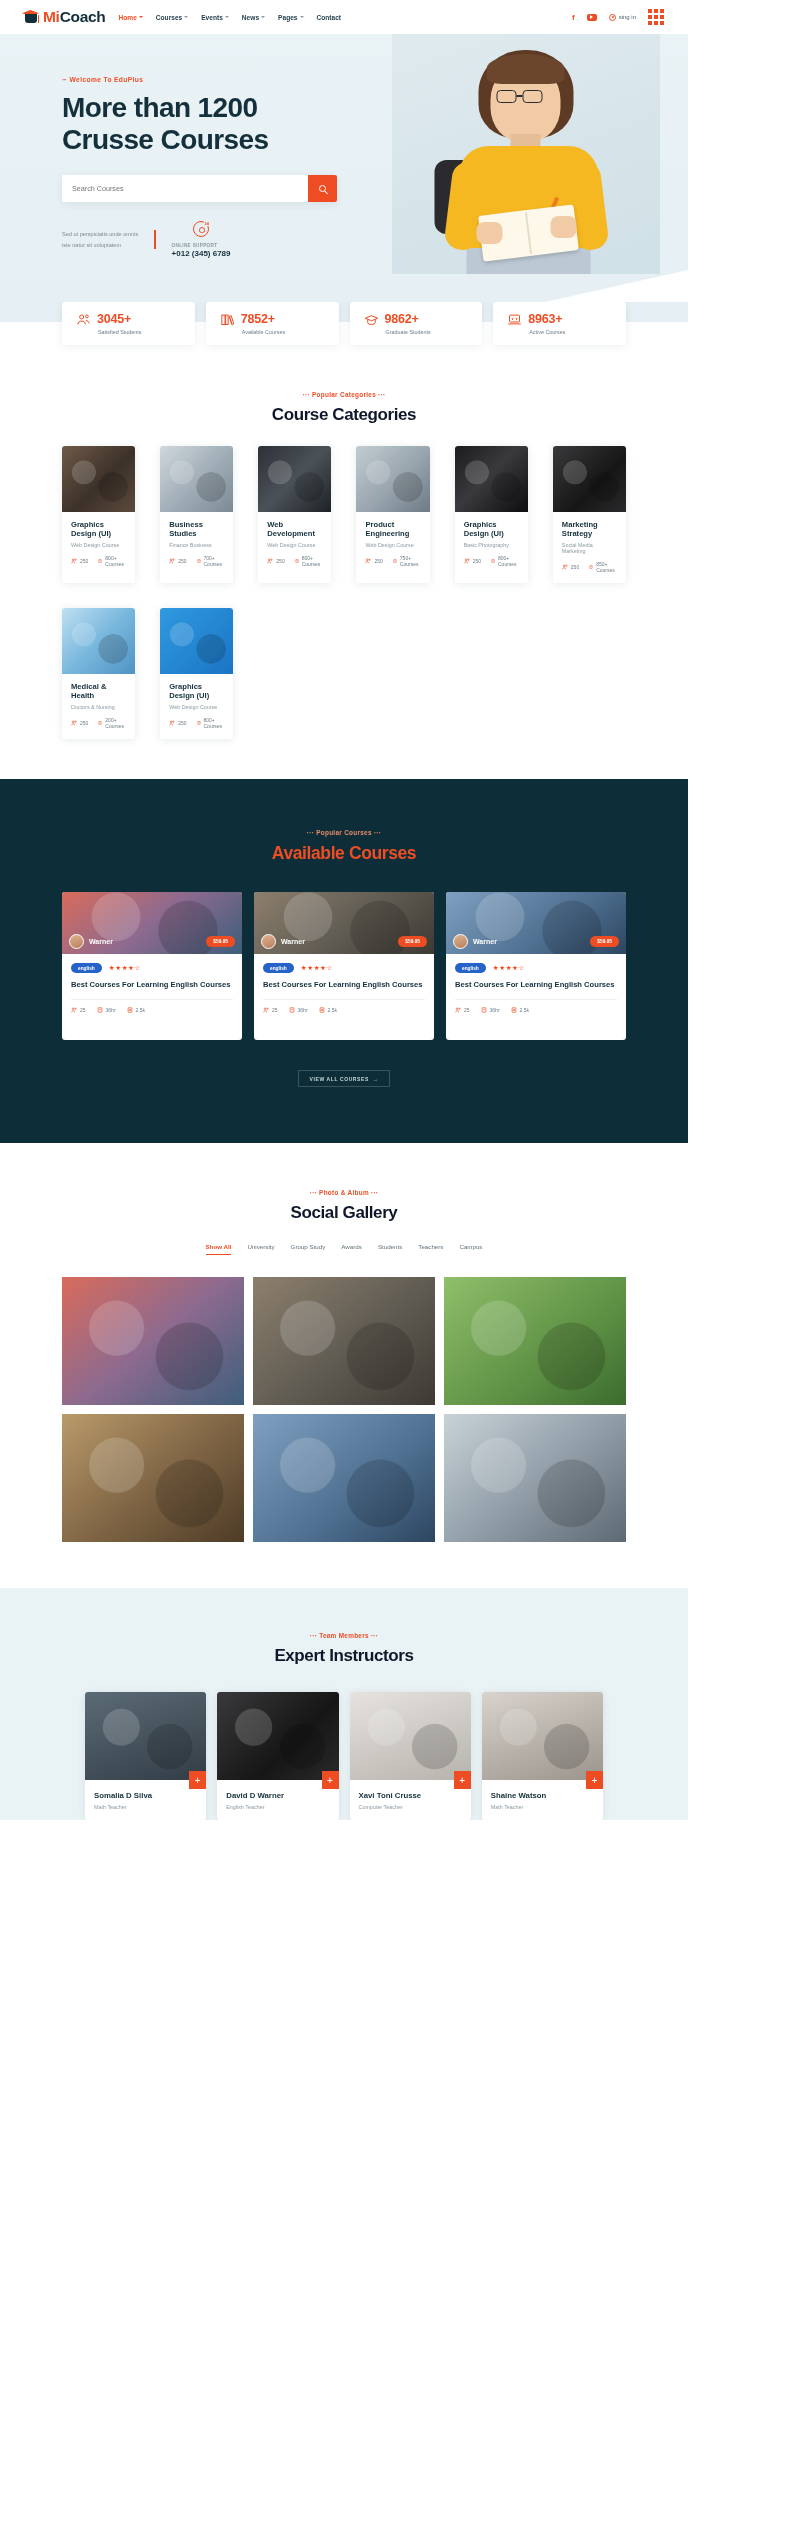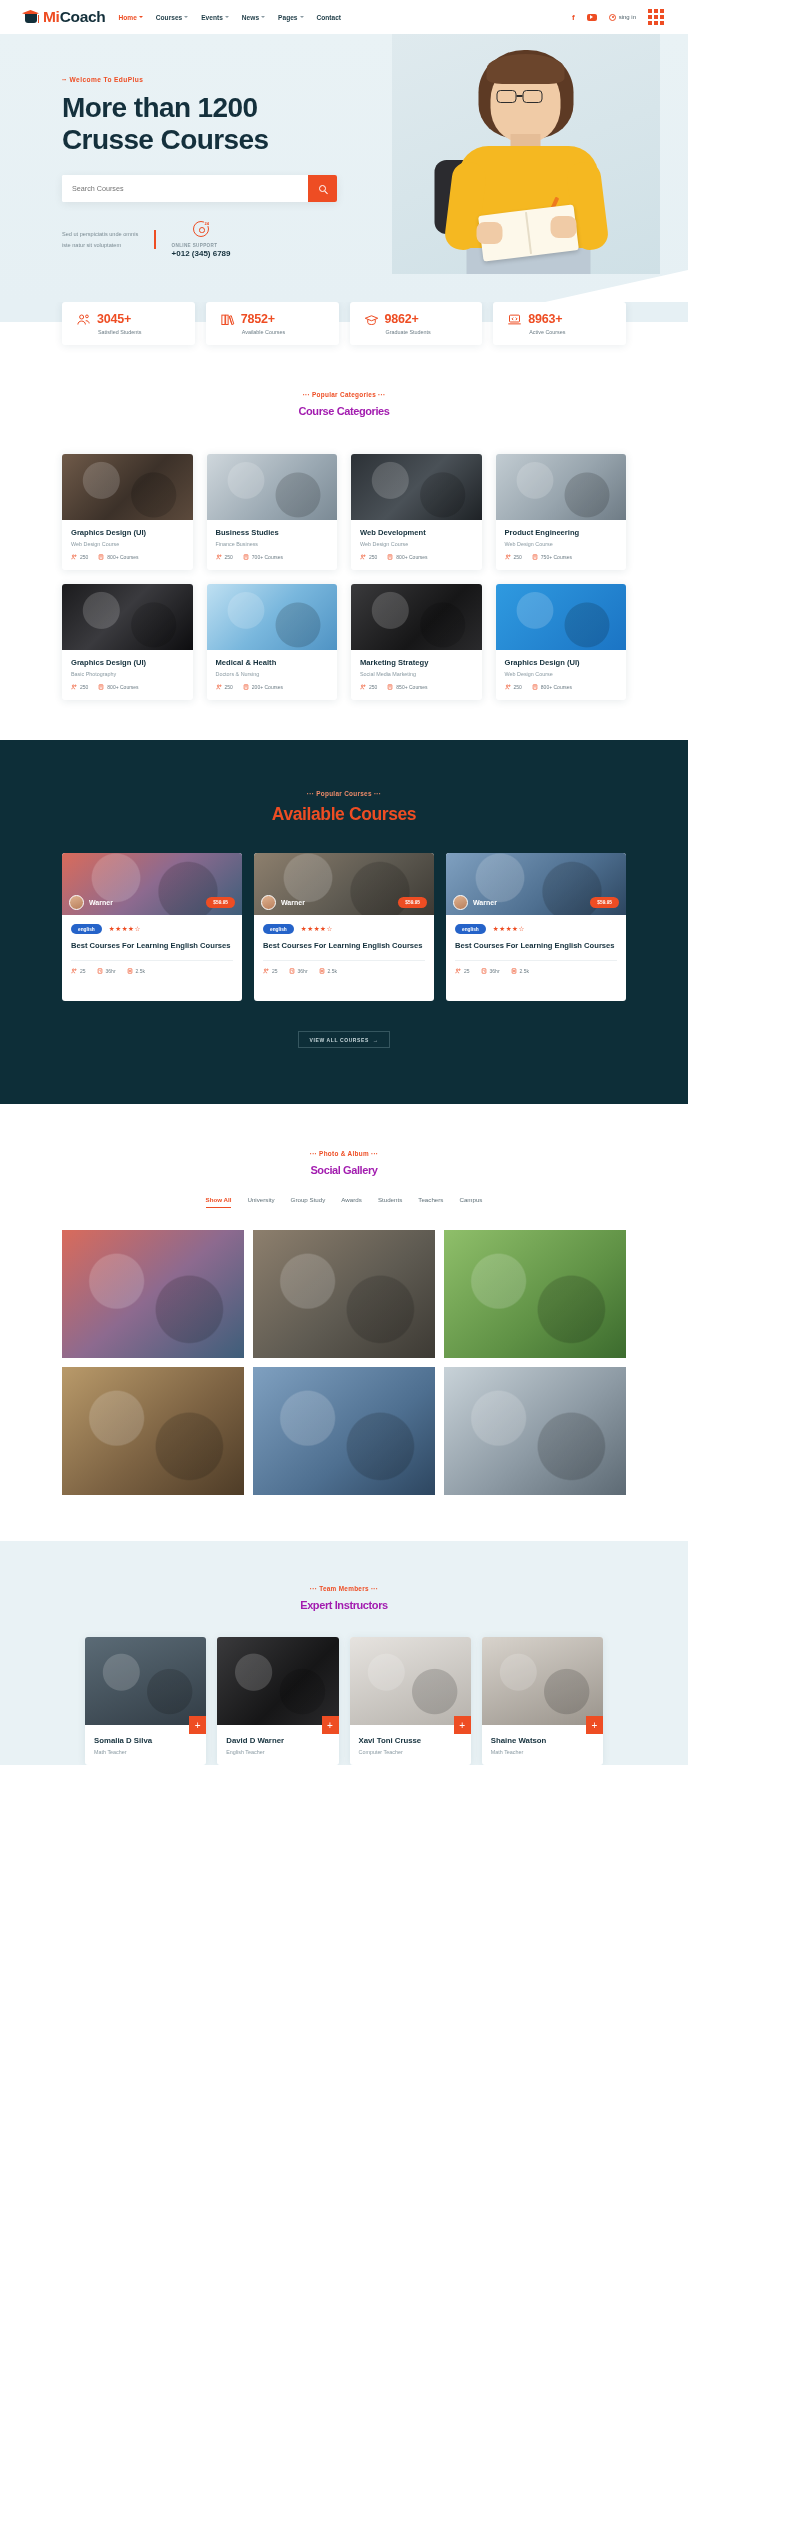--- a/index.html
+++ b/index.html
@@ -172,25 +172,25 @@
   .stat-num { font-size:12.5px; font-weight:bold; color:#ee4d23; letter-spacing:-0.2px; }
   .stat-lab { font-size:5.4px; color:#6c7c85; margin-top:3px; margin-left:22px; }
   .sic { width:15px; height:13px; color:#ee4d23; }
   .sic svg { width:100%; height:100%; }
 
   
   .sec-head { text-align:center; }
   .sec-eyebrow {
     font-size:6.4px; font-weight:bold; color:#ee4d23; letter-spacing:.3px; margin-bottom:7px;
   }
-  .sec-title { font-size:11px; font-weight:bold; color:#a21caf; letter-spacing:-0.4px; }
+  .sec-title { font-size:17px; font-weight:bold; color:#0f172a; letter-spacing:-0.4px; }
 
   
   .categories { padding:46px 62px 40px; }
-  .cat-grid { display:grid; grid-template-columns:repeat(4,1fr); gap:14px; margin-top:37px; }
+  .cat-grid { display:grid; grid-template-columns:repeat(6,1fr); gap:25px; margin-top:21px; }
   .cat-card { background:#fff; border-radius:3px; box-shadow:0 1px 8px rgba(25,60,75,.11); overflow:hidden; }
   .cat-img { height:66px; position:relative; overflow:hidden; }
   .cat-body { padding:8px 9px 10px; }
   .cat-name { font-size:7.6px; font-weight:bold; color:#14303c; }
   .cat-sub { font-size:5.4px; color:#8a9aa2; margin-top:4px; }
   .cat-meta { display:flex; gap:10px; margin-top:7px; align-items:center; }
   .meta-item { display:flex; align-items:center; gap:3px; font-size:5px; color:#6c7c85; }
   .meta-ic { width:6px;height:6px;color:#ee4d23; }
   .meta-ic svg{width:100%;height:100%;}
 
@@ -607,67 +607,67 @@
                     <path d="M6 5h4M6 8h4"></path>
                   </svg></span>
               <span>800+ Courses</span>
             </span>
           </div>
         </div>
       </div>
 
       <div class="cat-card">
         <div class="cat-img">
+            <div class="ph ph-g"></div>
+          </div>
+        <div class="cat-body">
+          <div class="cat-name">Marketing Strategy</div>
+          <div class="cat-sub">Social Media Marketing</div>
+          <div class="cat-meta">
+            <span class="meta-item">
+              <span class="meta-ic"><svg viewBox="0 0 16 16" fill="none" stroke="currentColor" stroke-width="1.8">
+                    <circle cx="6" cy="5" r="2.4"></circle>
+                    <path d="M2 14c0-2.4 1.8-4 4-4s4 1.6 4 4"></path>
+                    <circle cx="12" cy="4.5" r="1.7"></circle>
+                  </svg></span>
+              <span>250</span>
+            </span>
+            <span class="meta-item">
+              <span class="meta-ic"><svg viewBox="0 0 16 16" fill="none" stroke="currentColor" stroke-width="1.8">
+                    <rect x="3" y="2" width="10" height="12" rx="1"></rect>
+                    <path d="M6 5h4M6 8h4"></path>
+                  </svg></span>
+              <span>850+ Courses</span>
+            </span>
+          </div>
+        </div>
+      </div>
+
+      <div class="cat-card">
+        <div class="cat-img">
             <div class="ph ph-f"></div>
           </div>
         <div class="cat-body">
           <div class="cat-name">Medical &amp; Health</div>
           <div class="cat-sub">Doctors &amp; Nursing</div>
           <div class="cat-meta">
             <span class="meta-item">
               <span class="meta-ic"><svg viewBox="0 0 16 16" fill="none" stroke="currentColor" stroke-width="1.8">
                     <circle cx="6" cy="5" r="2.4"></circle>
                     <path d="M2 14c0-2.4 1.8-4 4-4s4 1.6 4 4"></path>
                     <circle cx="12" cy="4.5" r="1.7"></circle>
                   </svg></span>
               <span>250</span>
             </span>
             <span class="meta-item">
               <span class="meta-ic"><svg viewBox="0 0 16 16" fill="none" stroke="currentColor" stroke-width="1.8">
                     <rect x="3" y="2" width="10" height="12" rx="1"></rect>
                     <path d="M6 5h4M6 8h4"></path>
                   </svg></span>
               <span>200+ Courses</span>
-            </span>
-          </div>
-        </div>
-      </div>
-
-      <div class="cat-card">
-        <div class="cat-img">
-            <div class="ph ph-g"></div>
-          </div>
-        <div class="cat-body">
-          <div class="cat-name">Marketing Strategy</div>
-          <div class="cat-sub">Social Media Marketing</div>
-          <div class="cat-meta">
-            <span class="meta-item">
-              <span class="meta-ic"><svg viewBox="0 0 16 16" fill="none" stroke="currentColor" stroke-width="1.8">
-                    <circle cx="6" cy="5" r="2.4"></circle>
-                    <path d="M2 14c0-2.4 1.8-4 4-4s4 1.6 4 4"></path>
-                    <circle cx="12" cy="4.5" r="1.7"></circle>
-                  </svg></span>
-              <span>250</span>
-            </span>
-            <span class="meta-item">
-              <span class="meta-ic"><svg viewBox="0 0 16 16" fill="none" stroke="currentColor" stroke-width="1.8">
-                    <rect x="3" y="2" width="10" height="12" rx="1"></rect>
-                    <path d="M6 5h4M6 8h4"></path>
-                  </svg></span>
-              <span>850+ Courses</span>
             </span>
           </div>
         </div>
       </div>
 
       <div class="cat-card">
         <div class="cat-img">
             <div class="ph ph-h"></div>
           </div>
         <div class="cat-body">

